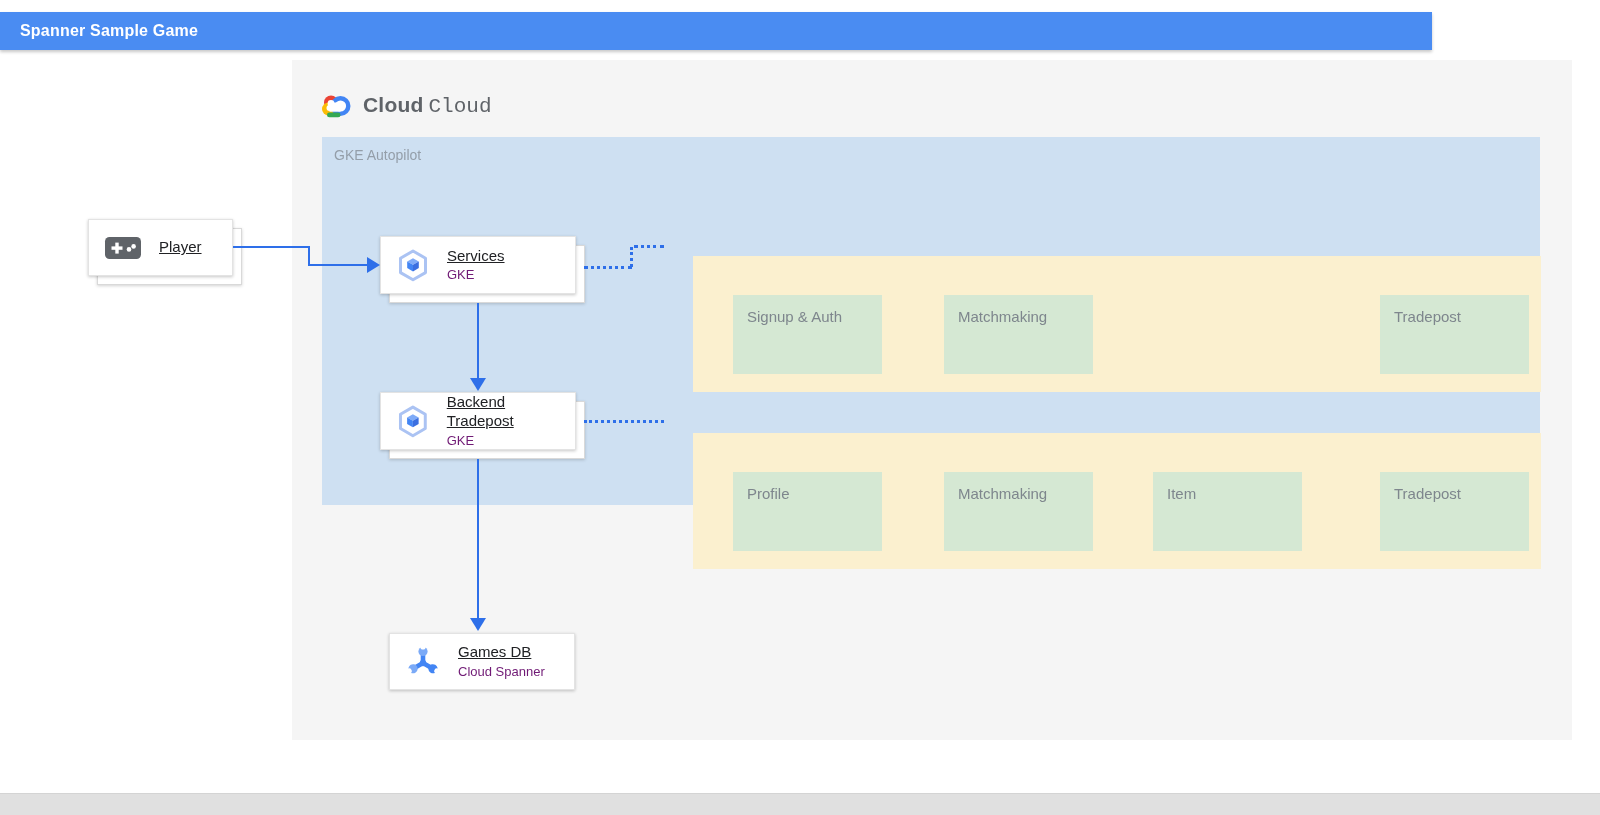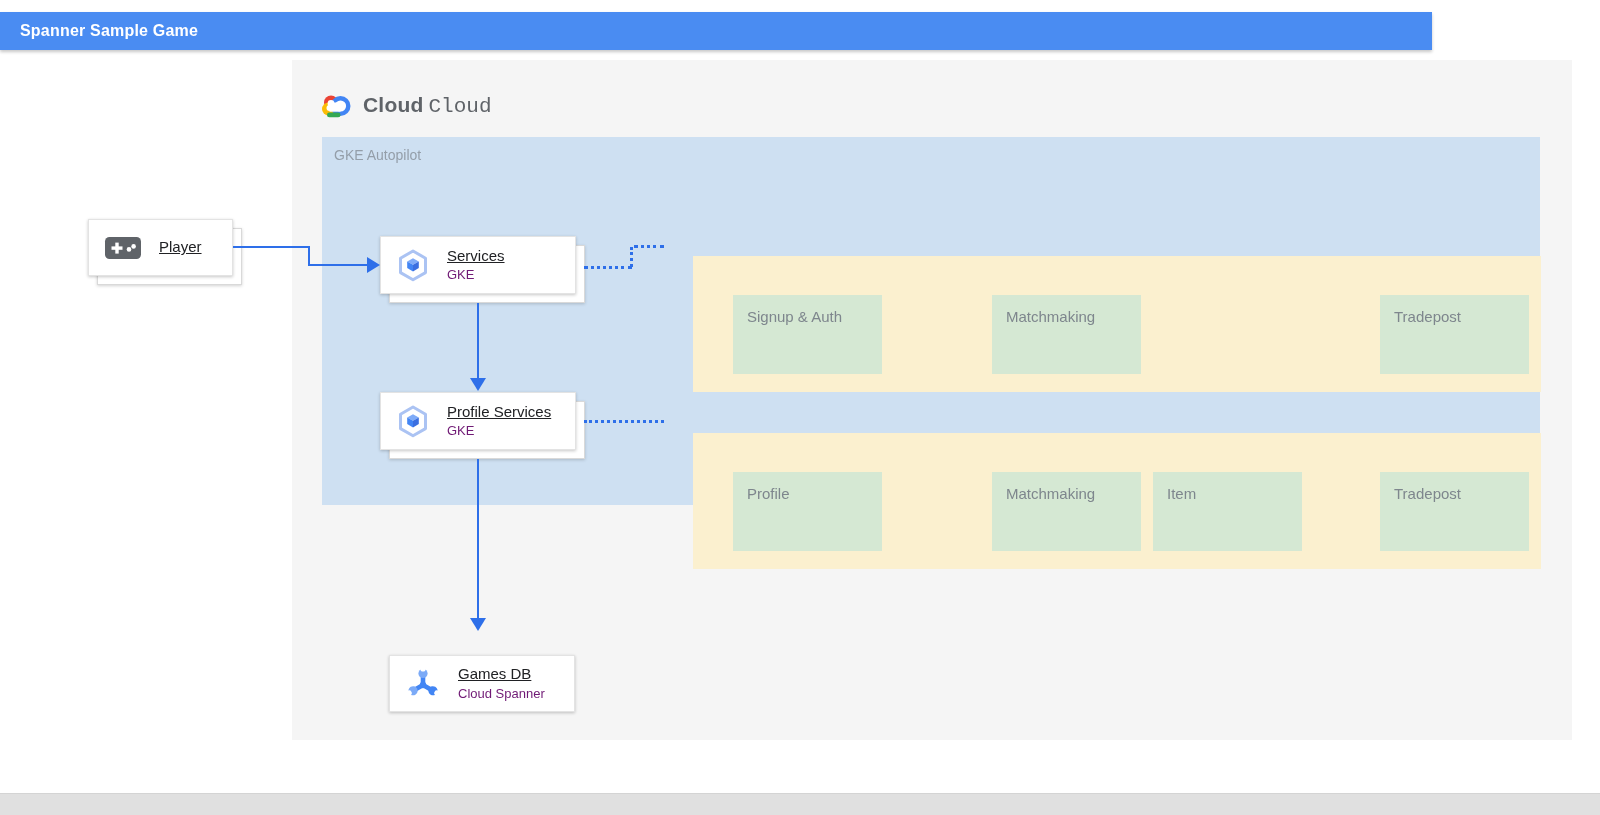--- a/index.html
+++ b/index.html
@@ -37,21 +37,21 @@
   .gke-label { position:absolute; left:12px; top:10px; font-size:14px; color:#949ea9; }
 
   
   .svc-row { position:absolute; left:371px; width:848px; height:136px; background:#fbf0cf; }
   .svc-row.r1 { top:119px; }
   .svc-row.r2 { top:296px; }
   .svc-box {
     position:absolute; top:39px; width:149px; height:79px; background:#d5e8d3;
     font-size:15px; color:#7e868d; padding:13px 0 0 14px;
   }
-  .svc-box.c0 { left:32px;margin-left:8px; } .svc-box.c1 { left:251px;margin-left:48px; }
+  .svc-box.c0 { left:32px;margin-left:8px; } .svc-box.c1 { left:251px; }
   .svc-box.c2 { left:460px; } .svc-box.c3 { left:669px;margin-left:18px; }
 
   
   .card-back {
     position:absolute; background:#fff; border:1px solid #d9d9d9;
     box-shadow:0 1px 3px rgba(0,0,0,.18);
   }
   .card {
     position:absolute; background:#fff; border:1px solid #e3e3e3;
     box-shadow:0 1px 3px rgba(0,0,0,.22);
@@ -63,21 +63,21 @@
 
   
   .pl-back { left:97px; top:228px; width:145px; height:57px; z-index:3; }
   .pl-main { left:88px; top:219px; width:145px; height:57px; z-index:4; }
 
   
   .wl-back { left:97px; top:185px; width:196px; height:58px; z-index:3; }
   .wl-main { left:88px; top:176px; width:196px; height:58px; z-index:4; }
   .bs-back { left:97px; top:341px; width:196px; height:58px; z-index:3; }
   .bs-main { left:88px; top:332px; width:196px; height:58px; z-index:4; }
-  .db-main { left:97px; top:595px; width:186px; height:57px; z-index:4; }
+  .db-main { left:97px; top:573px; width:186px; height:57px; z-index:4; }
 
   
   .ln { position:absolute; background:#2e6fe9; z-index:6; }
   .dot-h { position:absolute; height:0; border-top:3px dotted #2e6fe9; z-index:6; }
   .dot-v { position:absolute; width:0; border-left:3px dotted #2e6fe9; z-index:6; }
   .head-r {
     position:absolute; width:0; height:0; z-index:6;
     border-left:13px solid #2e6fe9; border-top:8px solid transparent; border-bottom:8px solid transparent;
   }
   .head-d {
@@ -147,21 +147,21 @@
 
   <div class="card-back bs-back"></div>
   <div class="card bs-main">
     <svg width="34" height="34" viewBox="0 0 34 34">
       <path d="M17 3 L29.5 10.2 V24.6 L17 31.8 L4.5 24.6 V10.2 Z" fill="none" stroke="#abc3f3" stroke-width="3" stroke-linejoin="round"></path>
       <path d="M17 10.2 L22.8 13.5 L17 16.8 L11.2 13.5 Z" fill="#7fabf8"></path>
       <path d="M11.2 13.5 L17 16.8 V23.4 L11.2 20.1 Z" fill="#4285f4"></path>
       <path d="M22.8 13.5 L17 16.8 V23.4 L22.8 20.1 Z" fill="#3b6fe0"></path>
     </svg>
     <div class="txt">
-      <div class="t">Profile Services</div>
+      <div class="t">Backend Tradepost</div>
       <div class="s">GKE</div>
     </div>
   </div>
 
   <div class="card db-main">
     <svg width="36" height="36" viewBox="0 0 36 36">
       <g stroke="#4285f4" stroke-width="4.6" stroke-linecap="round">
         <line x1="18" y1="19" x2="18" y2="10"></line>
         <line x1="18" y1="19" x2="10.2" y2="23.5"></line>
         <line x1="18" y1="19" x2="25.8" y2="23.5"></line>

